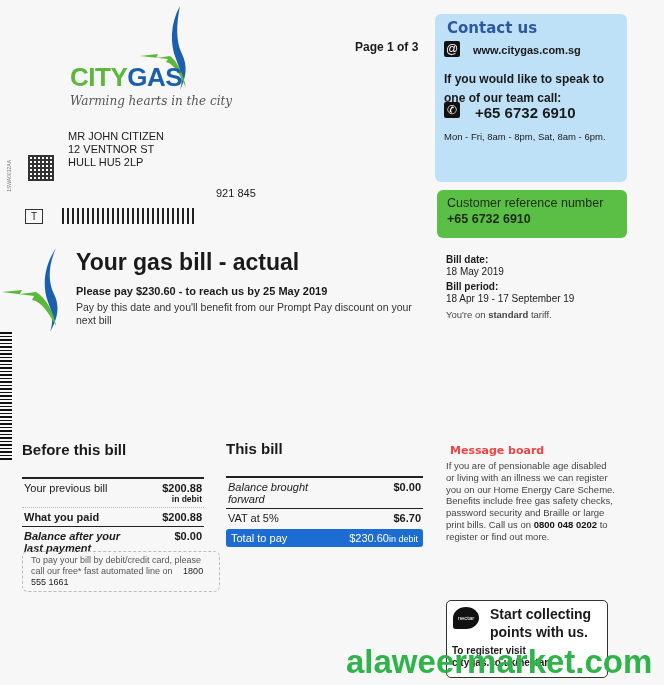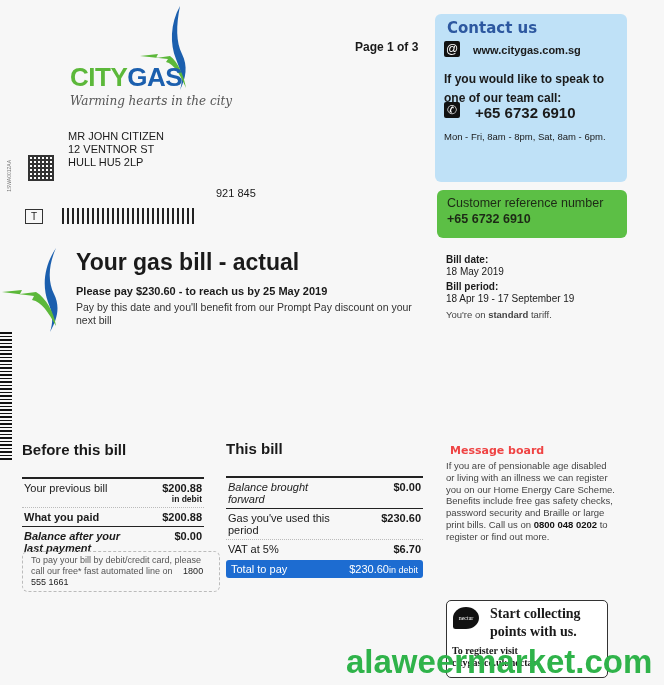--- a/index.html
+++ b/index.html
@@ -71,21 +71,21 @@
   .total .amt { color: #fff; }
 
   .pay-card { left: 22px; top: 551px; width: 180px; padding: 3px 8px; border: 1px dashed #bbb; border-radius: 6px; font-size: 9px; line-height: 11px; color: #555; }
   .pay-card b { color: #222; font-weight: normal; margin-left: 8px; }
 
   .msg { left: 446px; top: 444px; width: 170px; }
   .msg h4 { margin: 0 0 3px 4px; font-size: 11px; color: #ef4444; font-family: "DejaVu Sans", sans-serif; font-weight: bold; }
   .msg p { margin: 0; font-size: 9.5px; line-height: 11.8px; color: #444; }
   .msg p b { color: #111; }
 
-  .nectar { left: 446px; top: 600px; width: 160px; height: 76px; border: 1.5px solid #333; border-radius: 5px; background: #fff; font-family: Liberation Serif, serif; }
+  .nectar { left: 446px; top: 600px; width: 160px; height: 76px; border: 1.5px solid #333; border-radius: 5px; background: #fff; }
   .nectar .logo { position: absolute; left: 6px; top: 6px; width: 26px; height: 22px; background: #111; border-radius: 50% 50% 50% 10%; color: #fff; font-size: 6px; text-align: center; line-height: 22px; }
   .nectar .head { position: absolute; left: 43px; top: 4px; font-size: 14px; font-weight: bold; line-height: 18px; }
   .nectar .reg { position: absolute; left: 5px; top: 44px; font-size: 10px; font-weight: bold; line-height: 12px; }
 
   .watermark { left: 346px; top: 643px; font-size: 33px; font-weight: bold; color: #2fb34a; letter-spacing: 0px; }
 </style>
 </head>
 <body>
 
 <svg class="abs" style="left:140px;top:4px" width="56" height="90" viewBox="0 0 56 90">
@@ -162,24 +162,20 @@
   <span>To pay your bill by debit/credit card, please call our free* fast automated line on</span>
   <b>1800 555 1661</b>
 </div>
 
 <div class="abs tbl thisbill">
   <h4>This bill</h4>
   <div class="row solid">
     <span class="it" style="width:110px">Balance brought forward</span>
     <span class="amt">$0.00</span>
   </div>
-  <div class="row dotted">
-    <span style="width:120px">Gas you've used this period</span>
-    <span class="amt">$230.60</span>
-  </div>
   <div class="row">
     <span>VAT at 5%</span>
     <span class="amt">$6.70</span>
   </div>
   <div class="total">
     <span>Total to pay</span>
     <span class="amt"><span>$230.60</span><span class="sub" style="font-weight:normal;font-size:9px">in debit</span></span>
   </div>
 </div>
 

